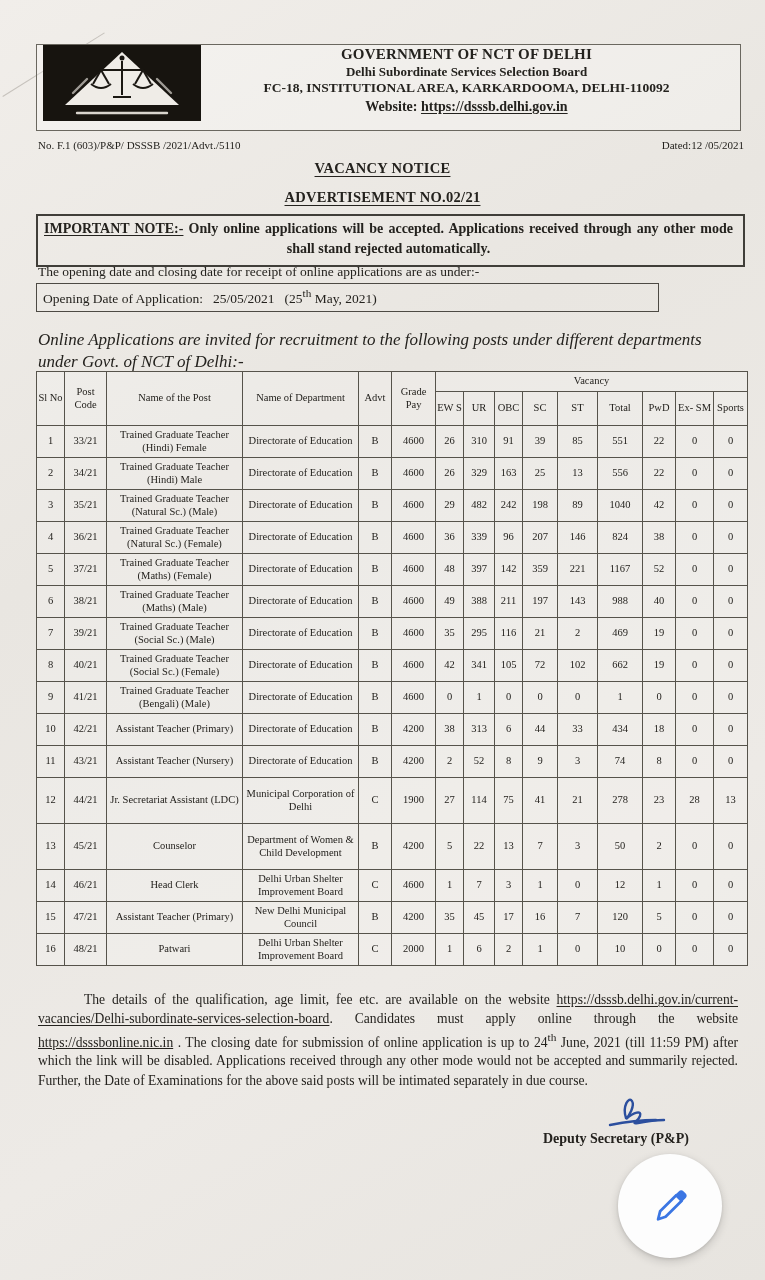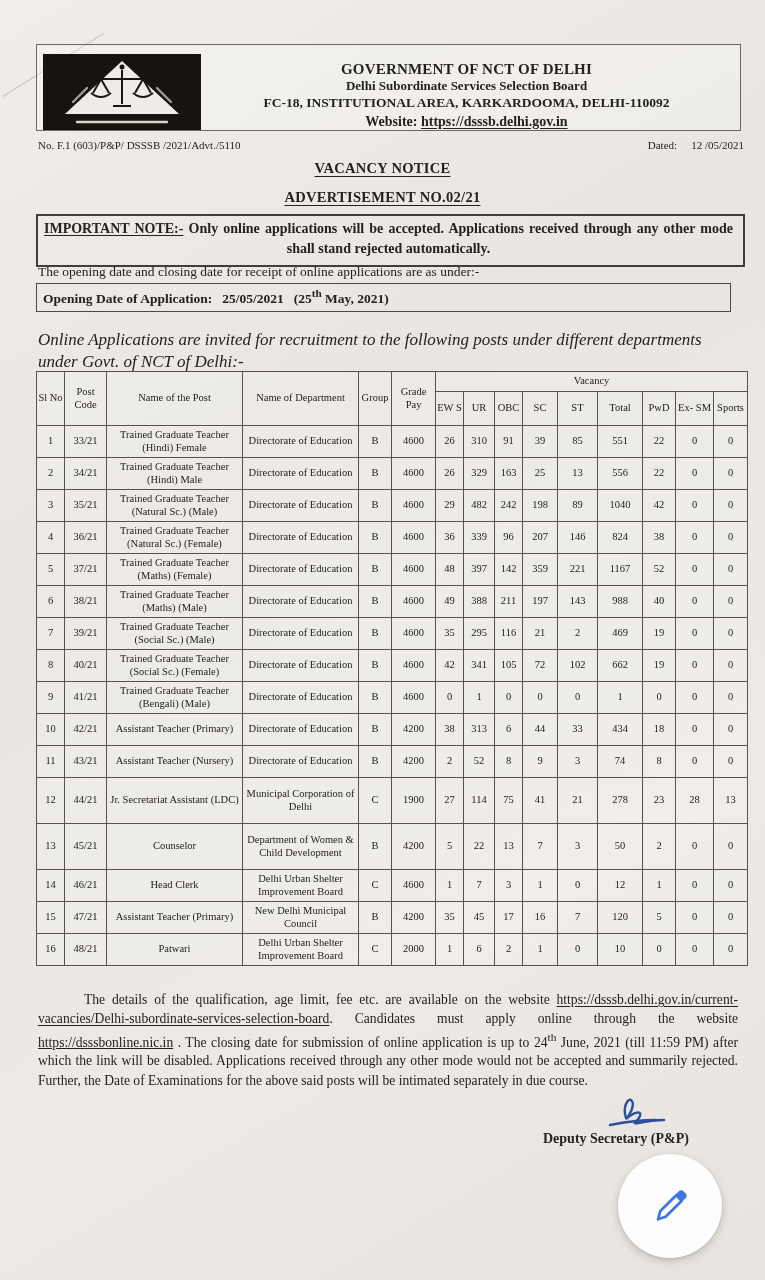--- a/index.html
+++ b/index.html
@@ -15,37 +15,37 @@
   
   .crease {
     position:absolute; left:-30px; top:-18px; width:120px; height:90px;
     border-bottom:1px solid rgba(120,115,105,.35);
     transform:rotate(-32deg); pointer-events:none;
   }
 
   
   .header-box {
     position:absolute; left:36px; top:44px; width:705px; height:87px;
-    border:1px solid #6a675f; display:flex; align-items:flex-end;
+    border:1px solid #6a675f; display:flex; align-items:flex-start;
     background:rgba(255,255,255,.25);
   }
   .logo-wrap { margin-left:6px; width:158px; height:76px; flex:0 0 auto; }
   .header-text { flex:1; text-align:center; line-height:1.25; padding-right:8px; }
   .h-line1 { font-weight:bold; font-size:15px; letter-spacing:.2px; }
   .h-line2 { font-weight:bold; font-size:13px; }
   .h-line3 { font-weight:bold; font-size:13.5px; }
   .h-line4 { font-weight:bold; font-size:14px; margin-top:1px; }
   .u { text-decoration:underline; text-underline-offset:2px; }
 
   
   .ref-row {
     position:absolute; left:38px; top:139px; width:706px;
     display:flex; justify-content:space-between; font-size:11px;
   }
-  .dated { display:flex; gap:14px; }
+  .dated { display:flex; }
 
   .doc-title {
     position:absolute; width:765px; text-align:center;
     font-weight:bold; font-size:14.5px; letter-spacing:.3px;
   }
   .title-1 { top:160px; }
   .title-2 { top:189px; }
   .doc-title span { text-decoration:underline; text-underline-offset:3px; }
 
   
@@ -53,23 +53,23 @@
     position:absolute; left:36px; top:214px; width:709px;
     border:2px solid #403e39; padding:3px 10px 5px 6px;
     font-weight:bold; font-size:14px; line-height:1.45;
     text-align:justify; text-align-last:center;
   }
   .note-box .lbl { text-decoration:underline; text-underline-offset:2px; }
 
   .dates-intro { position:absolute; left:38px; top:264px; font-size:13.5px; }
 
   .dates-box {
-    position:absolute; left:36px; top:283px; width:695px;
+    position:absolute; left:36px; top:283px; width:623px;
     border:1.5px solid #4d4a44; padding:2px 10px 4px 6px;
-    font-size:13.5px; line-height:1.3;font-weight:bold;
+    font-size:13.5px; line-height:1.3;
   }
   .dates-box .val { margin-left:10px; }
   .dates-box .paren { margin-left:10px; }
 
   .intro-par { position:absolute; left:38px; top:329px; width:702px; font-size:17px; line-height:1.3;font-style:italic; }
 
   
   table.vac {
     position:absolute; left:36px; top:371px;
     border-collapse:collapse; table-layout:fixed; width:711px;
@@ -190,21 +190,21 @@
         <col class="c-pwd">
         <col class="c-ex">
         <col class="c-sp">
     </colgroup>
     <thead>
       <tr>
         <th rowspan="2">Sl No</th>
         <th rowspan="2">Post Code</th>
         <th rowspan="2">Name of the Post</th>
         <th rowspan="2">Name of Department</th>
-        <th rowspan="2">Group</th>
+        <th rowspan="2">Advt</th>
         <th rowspan="2">Grade Pay</th>
         <th colspan="9">Vacancy</th>
       </tr>
       <tr>
         <th>EW S</th>
         <th>UR</th>
         <th>OBC</th>
         <th>SC</th>
         <th>ST</th>
         <th>Total</th>

